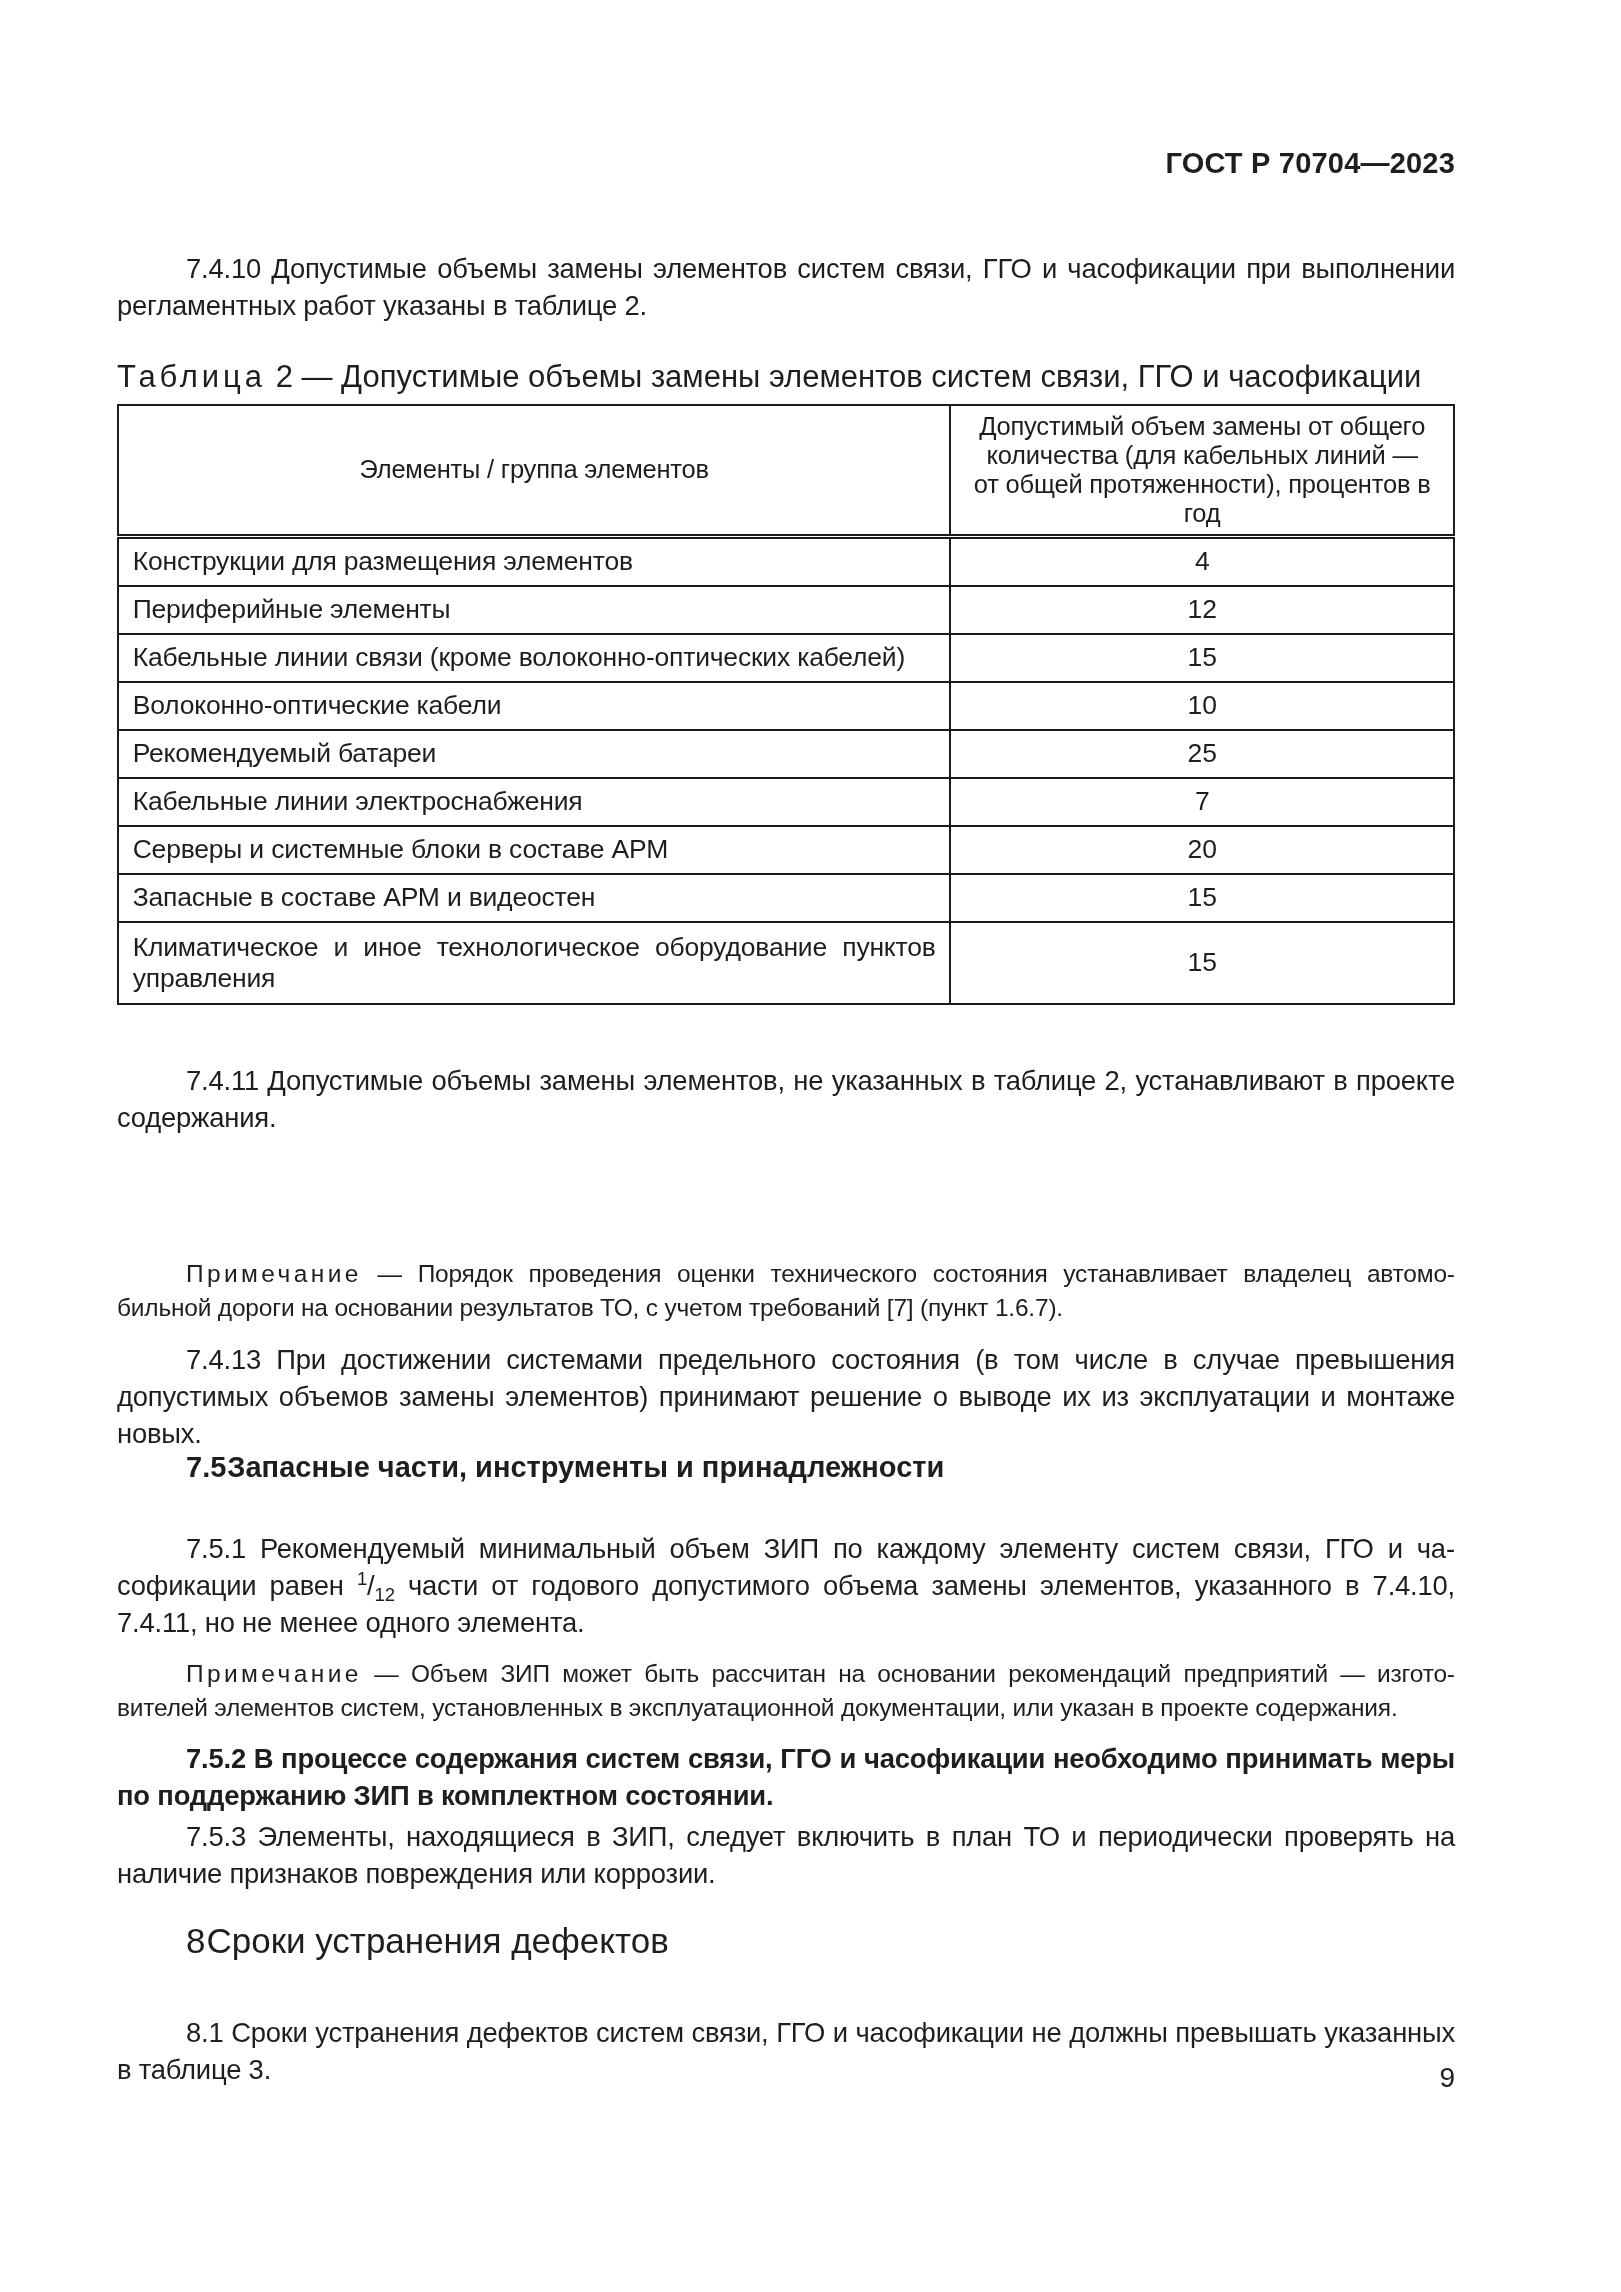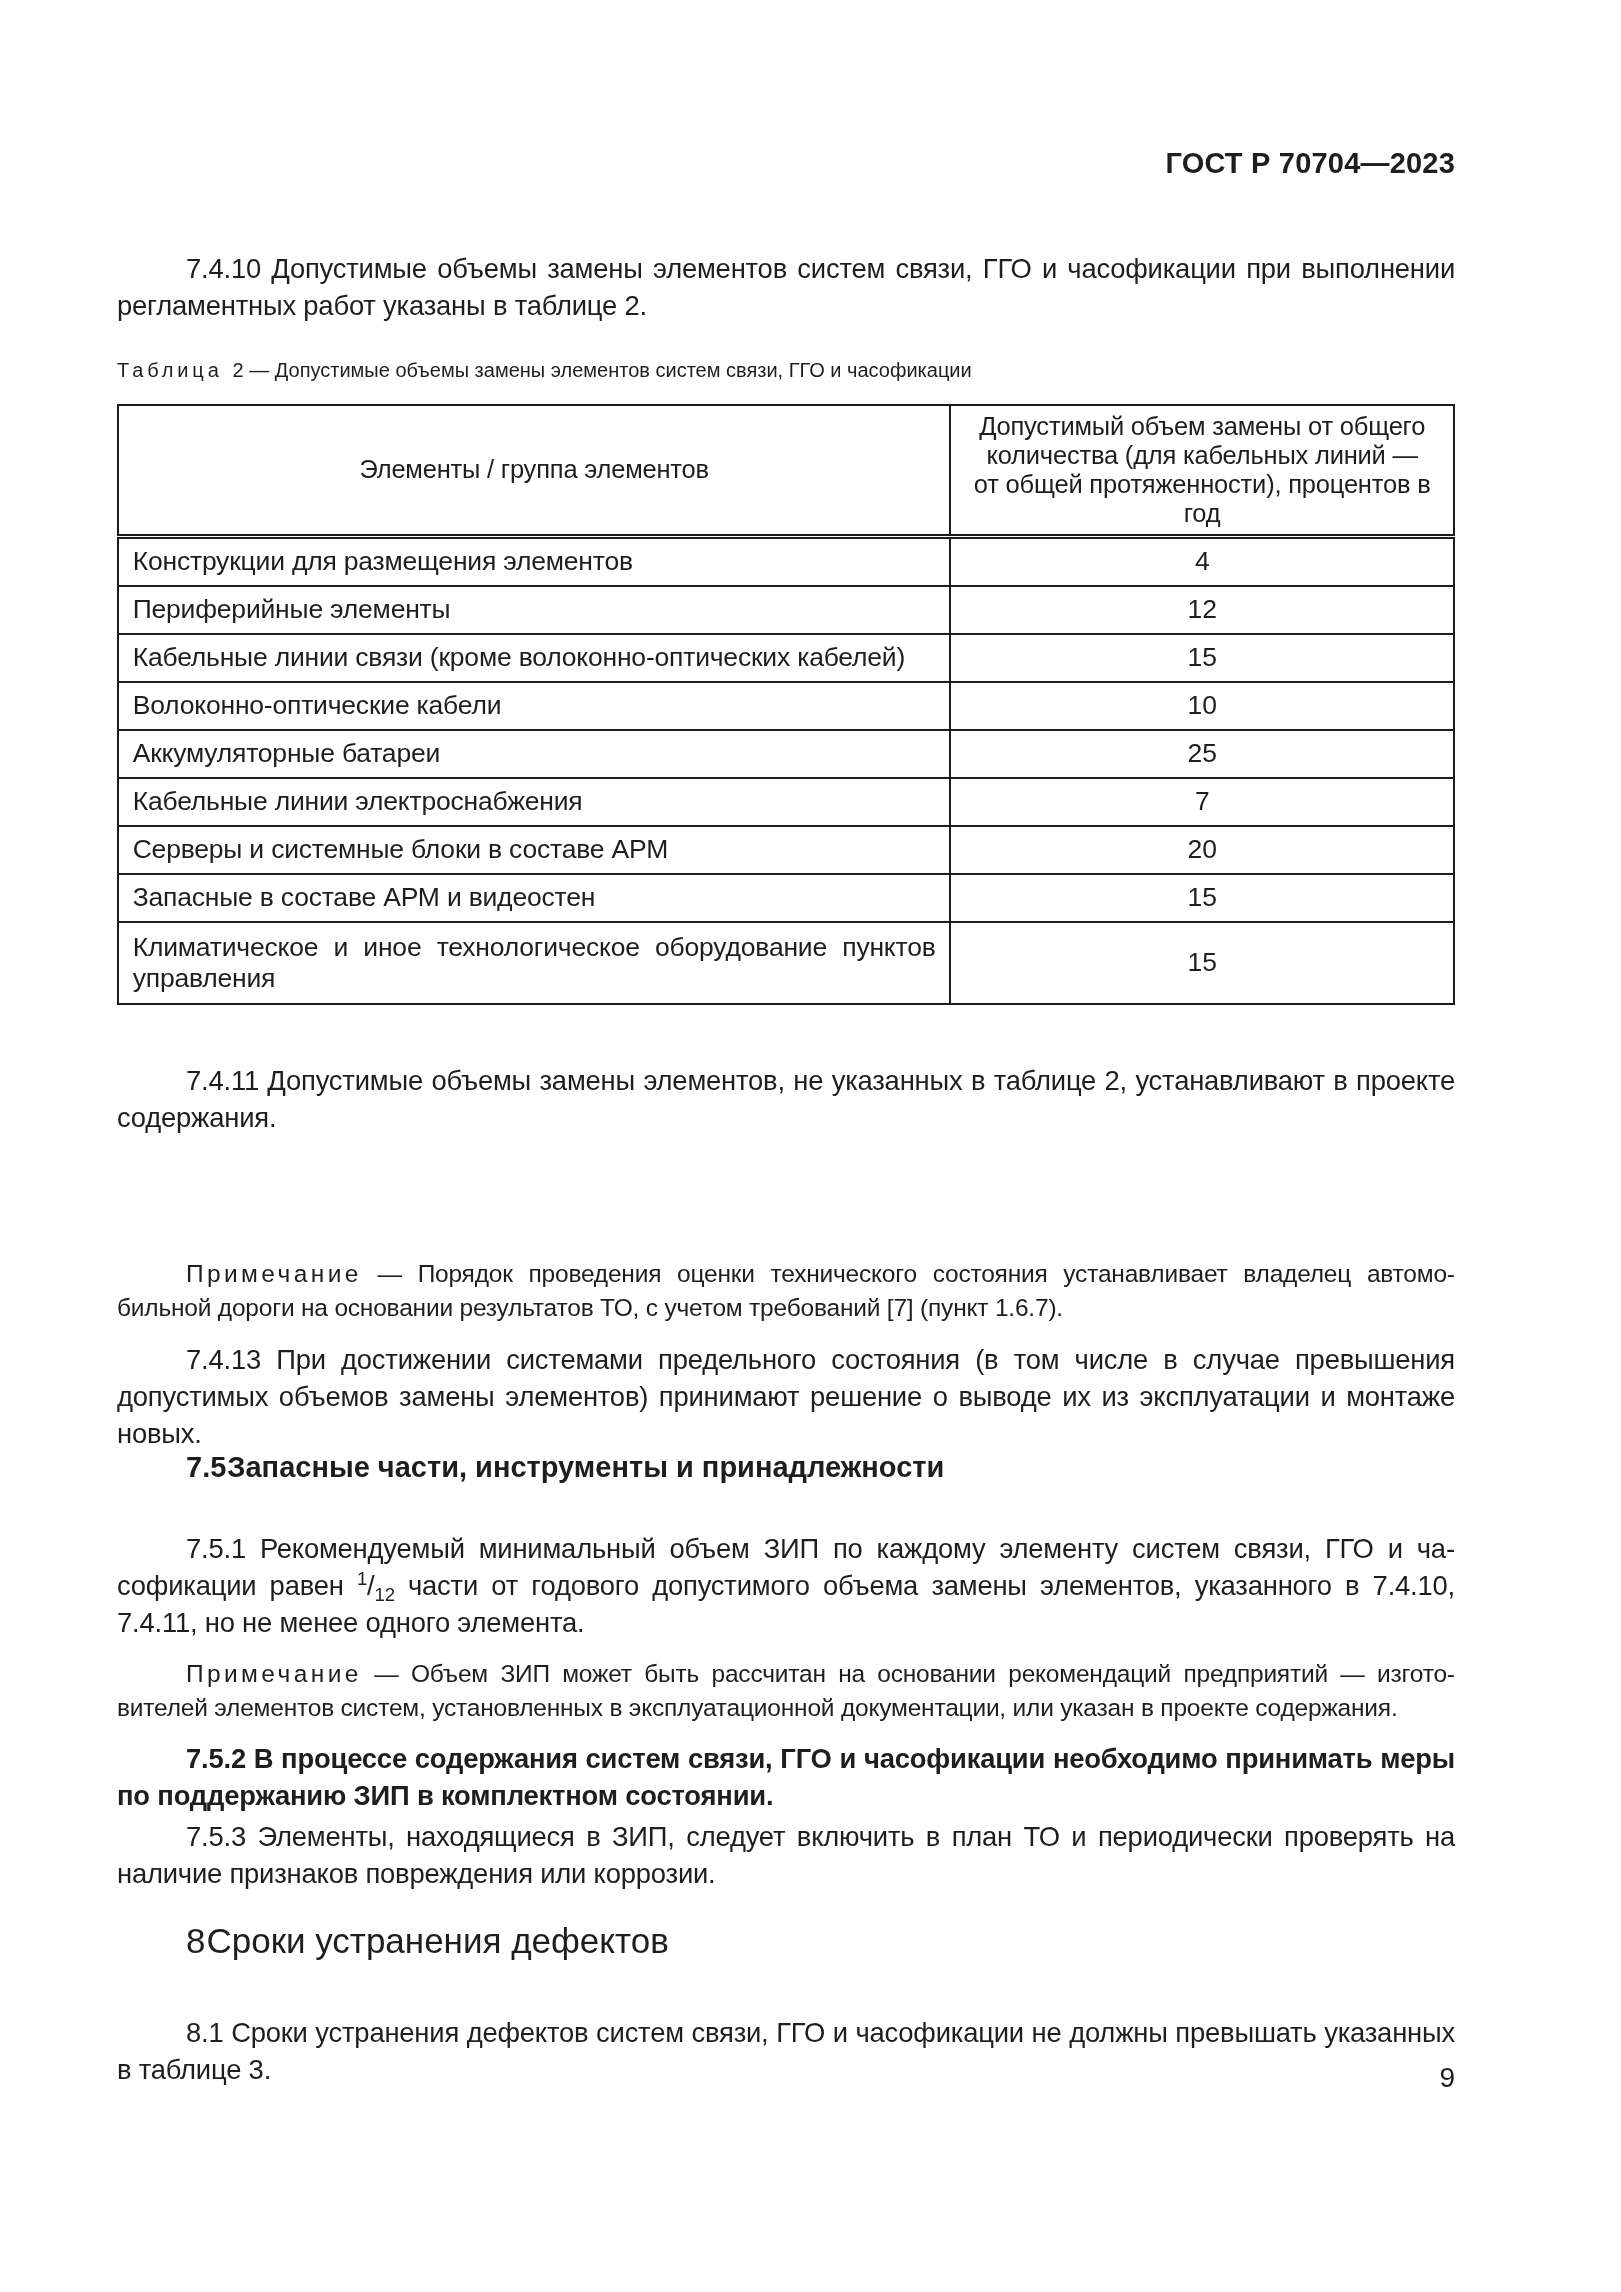--- a/index.html
+++ b/index.html
@@ -48,21 +48,21 @@
     font-size:29px; font-weight:bold;
     padding-left:69px; box-sizing:border-box;
   }
   .section-heading {
     top:1921px;
     font-size:35px; font-weight:normal;
     padding-left:69px; box-sizing:border-box;
   }
   .head-num { margin-right:1px; }
 
-  .table-caption { top:359px; font-size:20px; }
+  .table-caption { top:359px; font-size:31px; }
   .caption-label { letter-spacing:3.9px; }
   .caption-rest  { margin-left:9.8px; }
 
   .tbl-wrap { top:404px; }
   table.data {
     width:1338px; border-collapse:collapse; table-layout:fixed;
     font-size:26.5px; letter-spacing:-0.2px;
     border:2.9px solid #1c1c1c;
   }
   table.data col.c1 { width:62.3%; }
@@ -131,21 +131,21 @@
         </tr>
         <tr>
           <td class="el-name">Кабельные линии связи (кроме волоконно-оптических кабелей)</td>
           <td class="el-value">15</td>
         </tr>
         <tr>
           <td class="el-name">Волоконно-оптические кабели</td>
           <td class="el-value">10</td>
         </tr>
         <tr>
-          <td class="el-name">Аккумуляторные батареи</td>
+          <td class="el-name">Рекомендуемый батареи</td>
           <td class="el-value">25</td>
         </tr>
         <tr>
           <td class="el-name">Кабельные линии электроснабжения</td>
           <td class="el-value">7</td>
         </tr>
         <tr>
           <td class="el-name">Серверы и системные блоки в составе АРМ</td>
           <td class="el-value">20</td>
         </tr>

